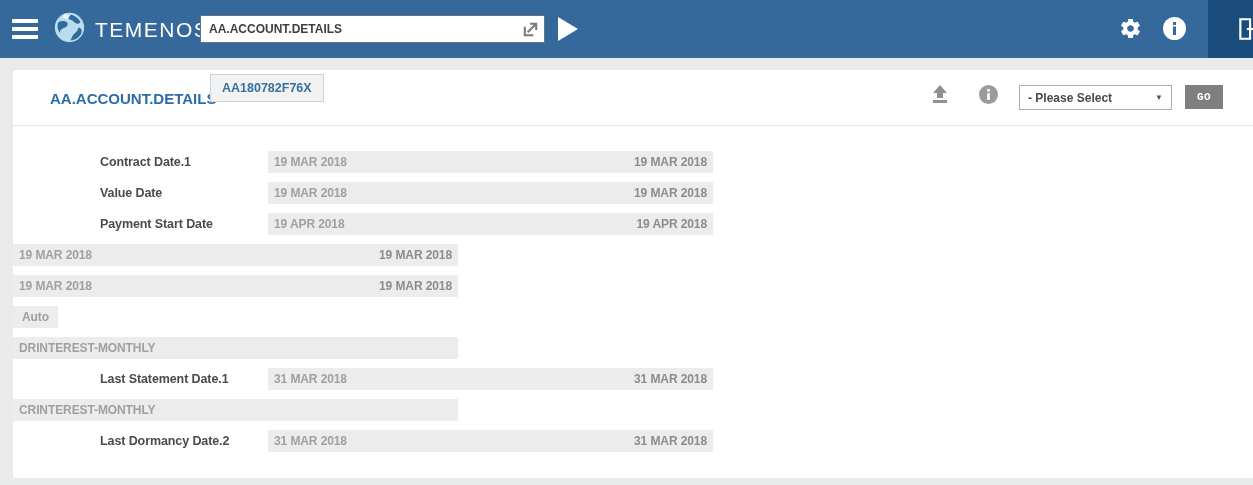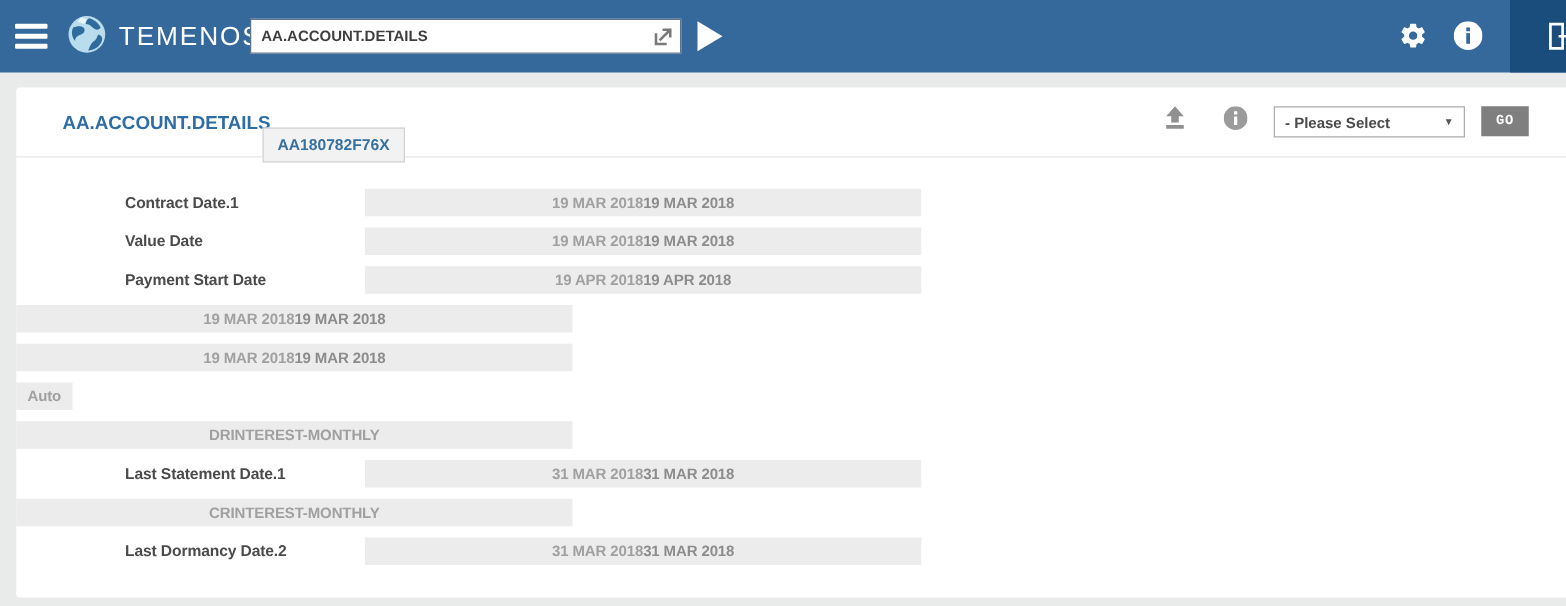--- a/index.html
+++ b/index.html
@@ -28,21 +28,21 @@
   .gear-btn { position:absolute; left:1118px; top:17px; width:24px; height:24px; background:transparent; border:none; padding:0; cursor:pointer; }
   .infotop-btn { position:absolute; left:1162px; top:17px; width:24px; height:24px; background:transparent; border:none; padding:0; cursor:pointer; }
   .dark-panel { position:absolute; left:1208px; top:0; width:45px; height:58px; background:#1a4c7c; overflow:hidden; }
   .logout-btn { position:absolute; left:28px; top:16px; width:26px; height:26px; background:transparent; border:none; padding:0; cursor:pointer; }
 
   
   .card { position:absolute; left:13px; top:70px; width:1240px; height:408px; background:#fff; border-radius:3px 0 0 3px; }
   .card-header { position:relative; height:56px; border-bottom:1px solid #e6e6e6; }
   .page-title { position:absolute; left:37px; top:20px; font-size:15px; font-weight:bold; color:#2e6da6; }
   .record-badge {
-    position:absolute; left:197px; top:32px; padding:6px 11px;
+    position:absolute; left:197px; top:4px; padding:6px 11px;
     background:#f2f2f2; border:1px solid #d2d2d2;
     font-size:12.5px; font-weight:bold; color:#35709f;
   }
   .header-controls { position:absolute; right:30px; top:15px; display:flex; align-items:flex-start; }
   .upload-btn, .infogrey-btn { background:transparent; border:none; padding:0; cursor:pointer; height:20px; }
   .upload-btn { margin-right:29px; }
   .infogrey-btn { margin-right:21px; }
   .select-wrap { position:relative; width:153px; height:25px; border:1px solid #adadad; background:#fff; margin-right:13px; }
   .select-wrap select {
     appearance:none; -webkit-appearance:none; -moz-appearance:none;
@@ -51,23 +51,23 @@
     padding:0 22px 0 8px;
   }
   .select-arrow { position:absolute; right:8px; top:7px; font-size:8px; color:#555; pointer-events:none; }
   .go-btn {
     width:38px; height:24px; background:#7f7f7f; border:none; cursor:pointer;
     color:#fff; font-family:Liberation Mono, monospace; font-weight:bold; font-size:11px; letter-spacing:0.5px;
   }
 
   
   .form-body { padding-top:20px; }
-  .row { display:flex; align-items:center; height:31px;gap:24px; }
+  .row { display:flex; align-items:center; height:31px; }
   .row-label { width:255px; padding-left:87px; font-size:12.5px; font-weight:bold; color:#4b4b4b; letter-spacing:-0.1px; }
-  .field-box { height:22px; background:#ececec; display:flex; align-items:center; justify-content:center; padding:0 6px; }
+  .field-box { height:22px; background:#ececec; display:flex; align-items:center; justify-content:space-between; padding:0 6px; }
   .field-box.wide { width:445px; }
   .field-box.fit  { width:auto; padding:0 9px; }
   .val-left  { font-size:12px; font-weight:bold; color:#a0a0a0; letter-spacing:-0.1px; white-space:nowrap; }
   .val-right { font-size:12px; font-weight:bold; color:#8c8c8c; letter-spacing:-0.1px; white-space:nowrap; }
 </style>
 </head>
 <body>
 
 <div class="topbar">
 

